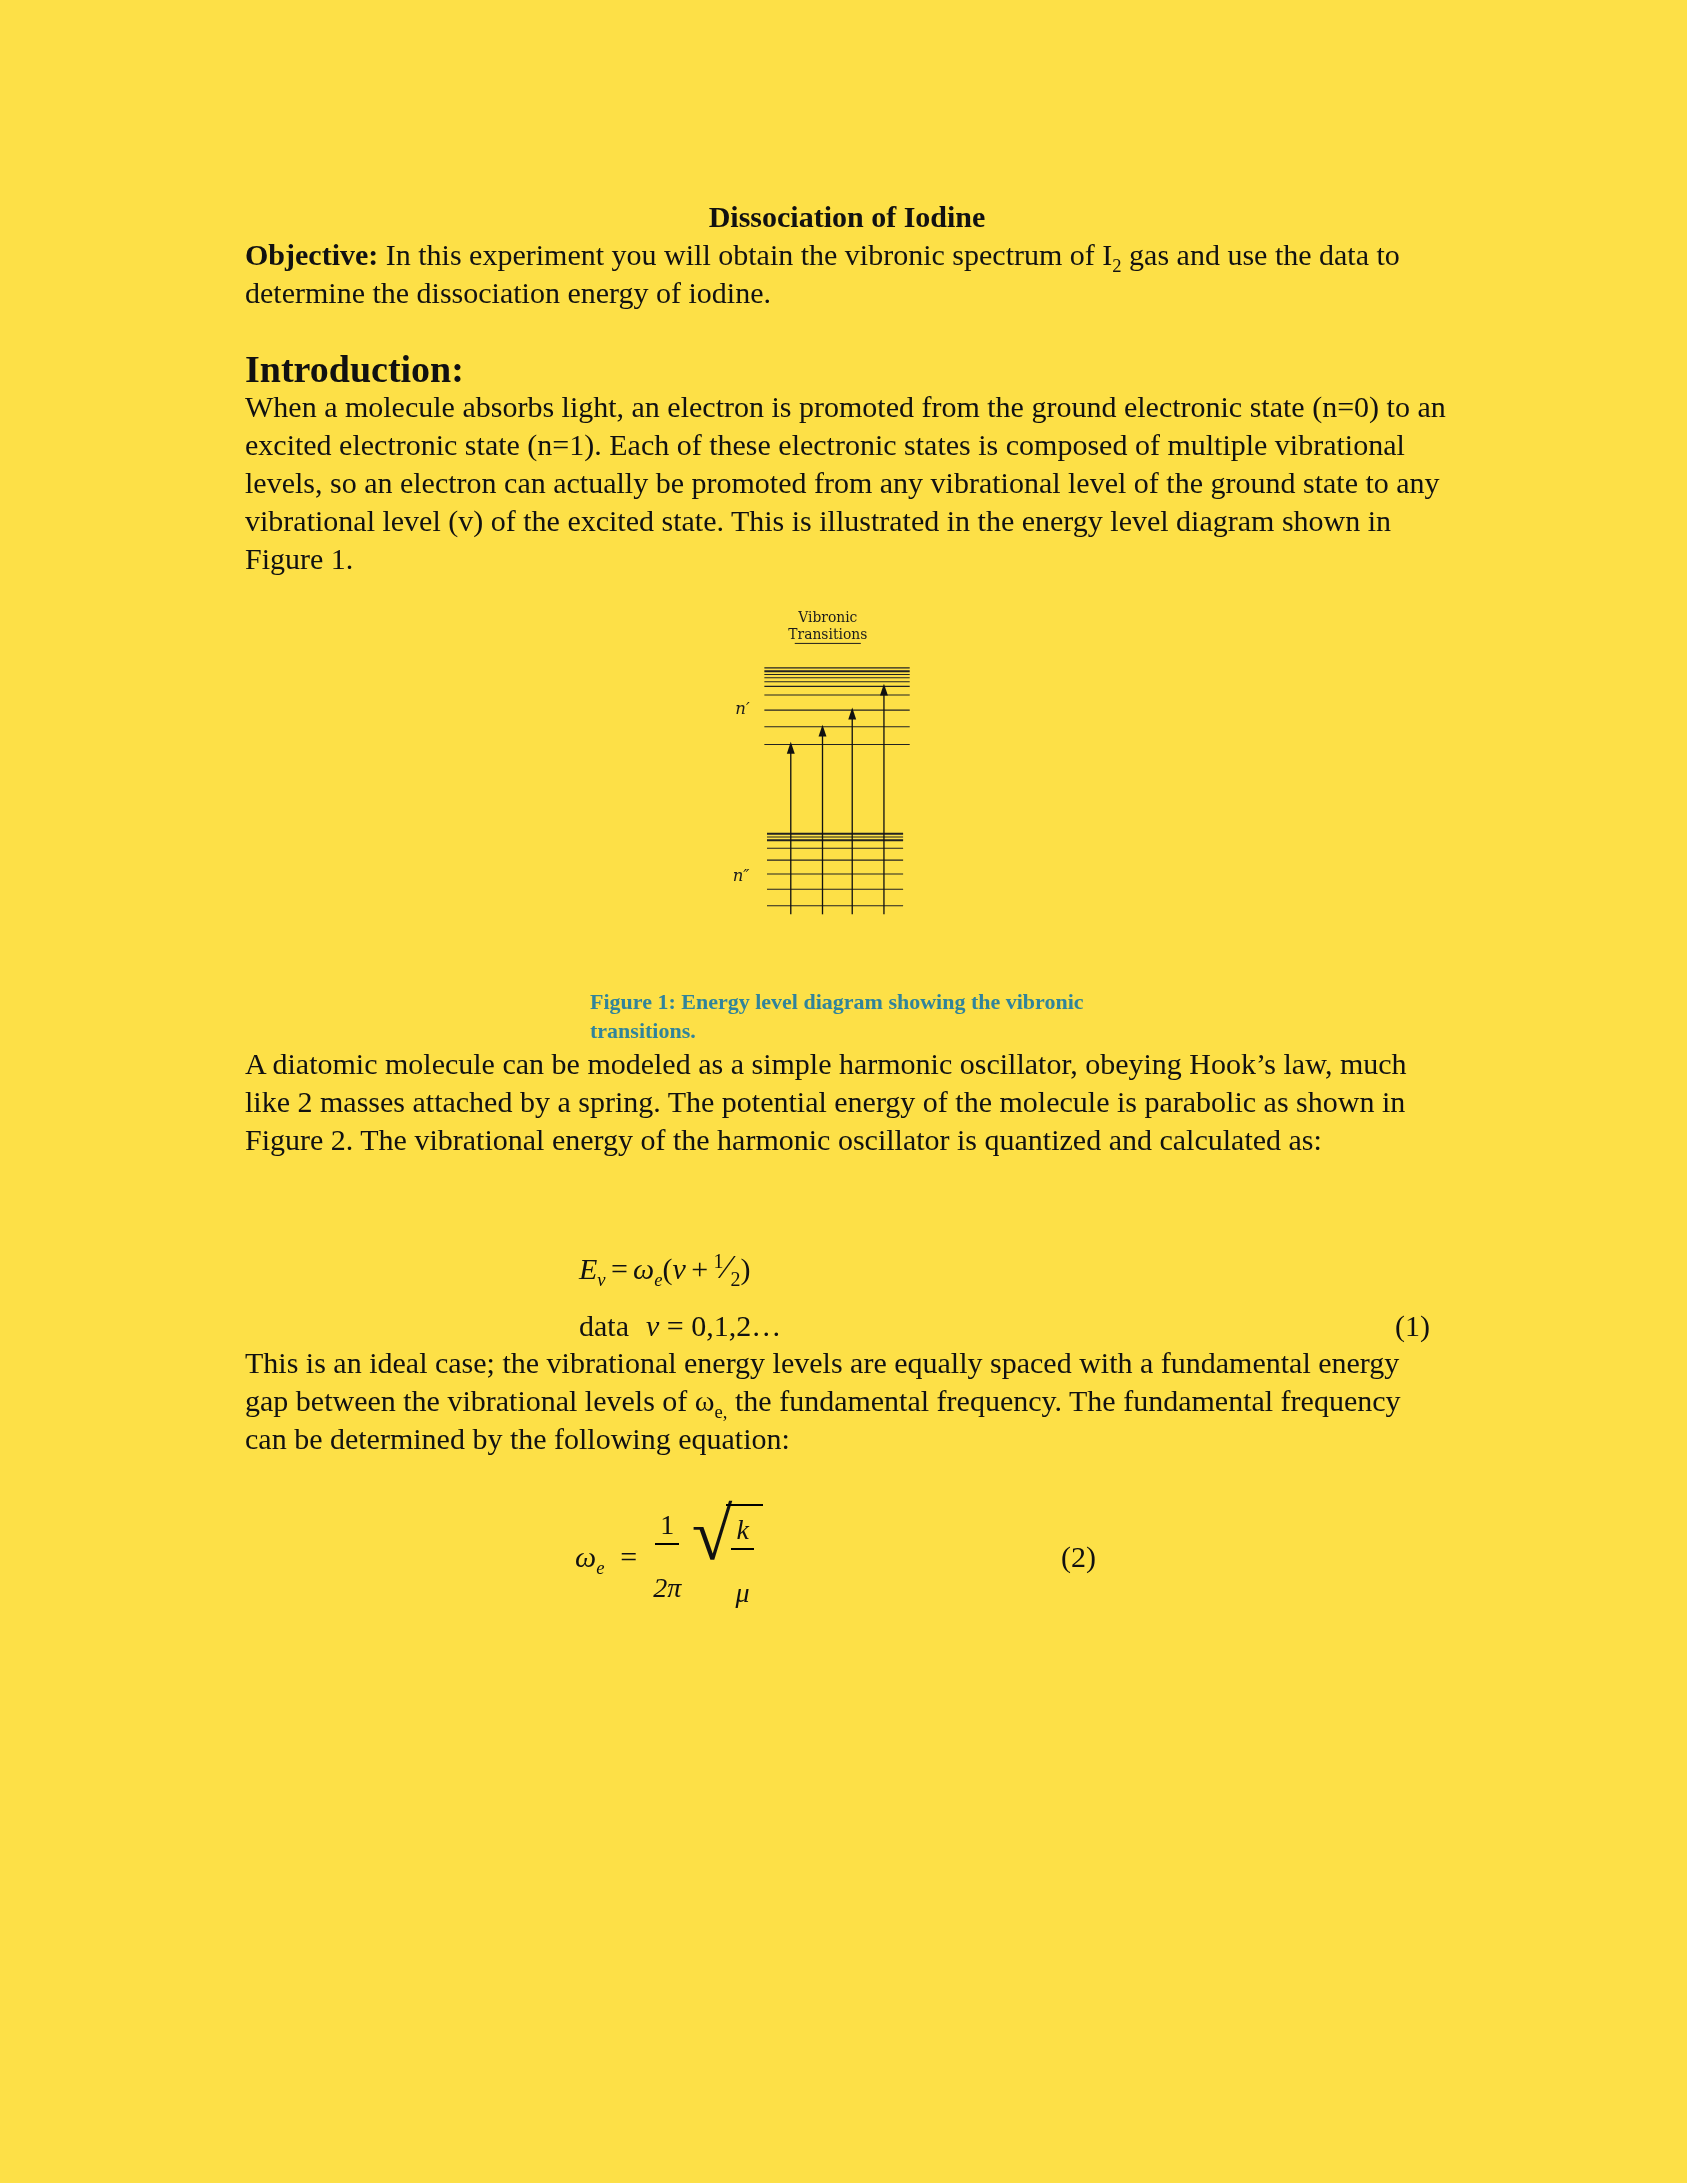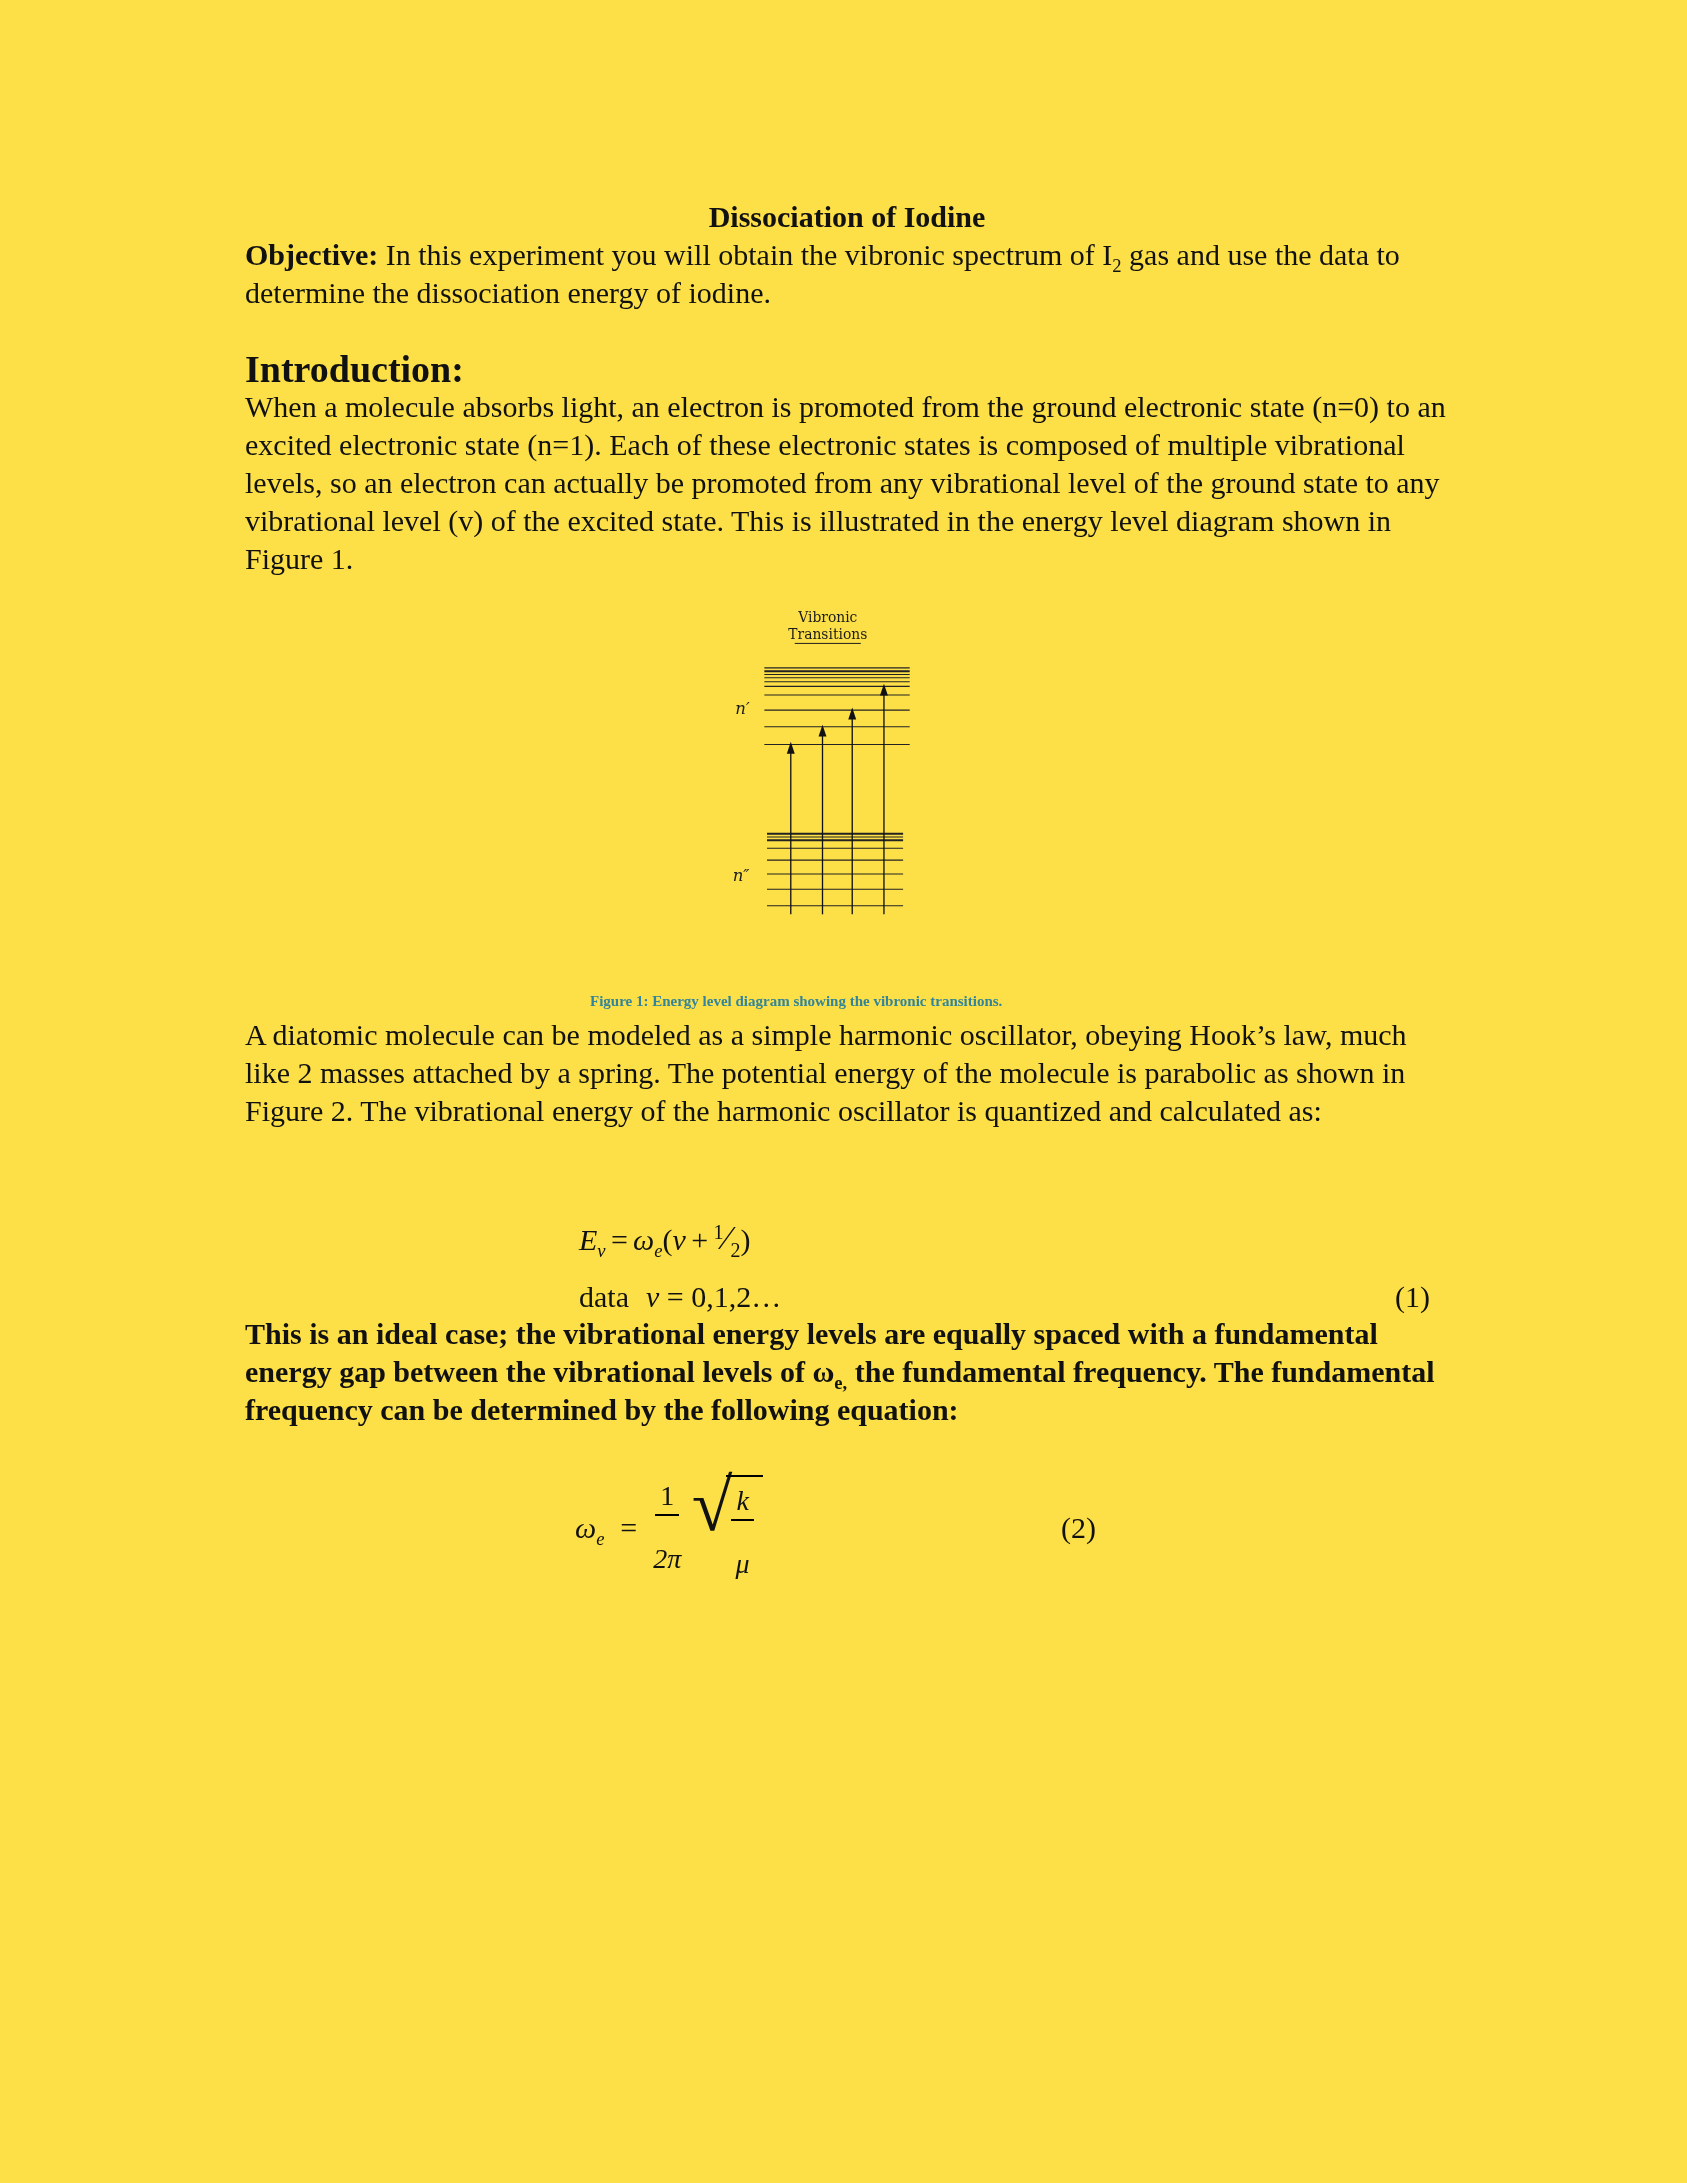--- a/index.html
+++ b/index.html
@@ -26,42 +26,42 @@
   }
   p.para { margin: 0; }
   .objective-para { margin-top: 124px; }
   .intro-heading {
     font-size: 38px;
     font-weight: bold;
     margin: 38px 0 0 0;
     line-height: 38px;
   }
   .harmonic-para { margin-top: 69px; }
-  .ideal-para { margin-top: 50px; font-weight: bold; }
+  .ideal-para { margin-top: 50px; }
   sub.ssub { font-size: 0.62em; line-height: 0; }
 
   
   figure.figure { margin: 29px 0 0 0; padding: 0; }
   .diagram-wrap { margin-left: 485px; width: 185px; }
   svg.diagram { display: block; }
   svg.diagram text {
     font-family: "DejaVu Serif", serif;
     fill: #1c1c1c;
   }
   .fig-label { font-size: 21px; }
   .state-label { font-size: 25px; font-style: italic; }
   .lvl line { stroke: #222; stroke-width: 1.6; }
   .lvl line.thick { stroke-width: 3; }
   .arrowset line { stroke: #111; stroke-width: 2; }
   .arrowset polygon { fill: #111; }
   .underline-line { stroke: #1c1c1c; stroke-width: 1.5; }
   figcaption.caption {
     margin: 66px 0 0 345px;
     width: 595px;
-    font-size: 15px;
+    font-size: 22px;
     line-height: 29px;
     font-weight: bold;
     color: #31849B;
   }
 
   
   .equation {
     position: relative;
     padding-left: 334px;
     font-size: 30px;

